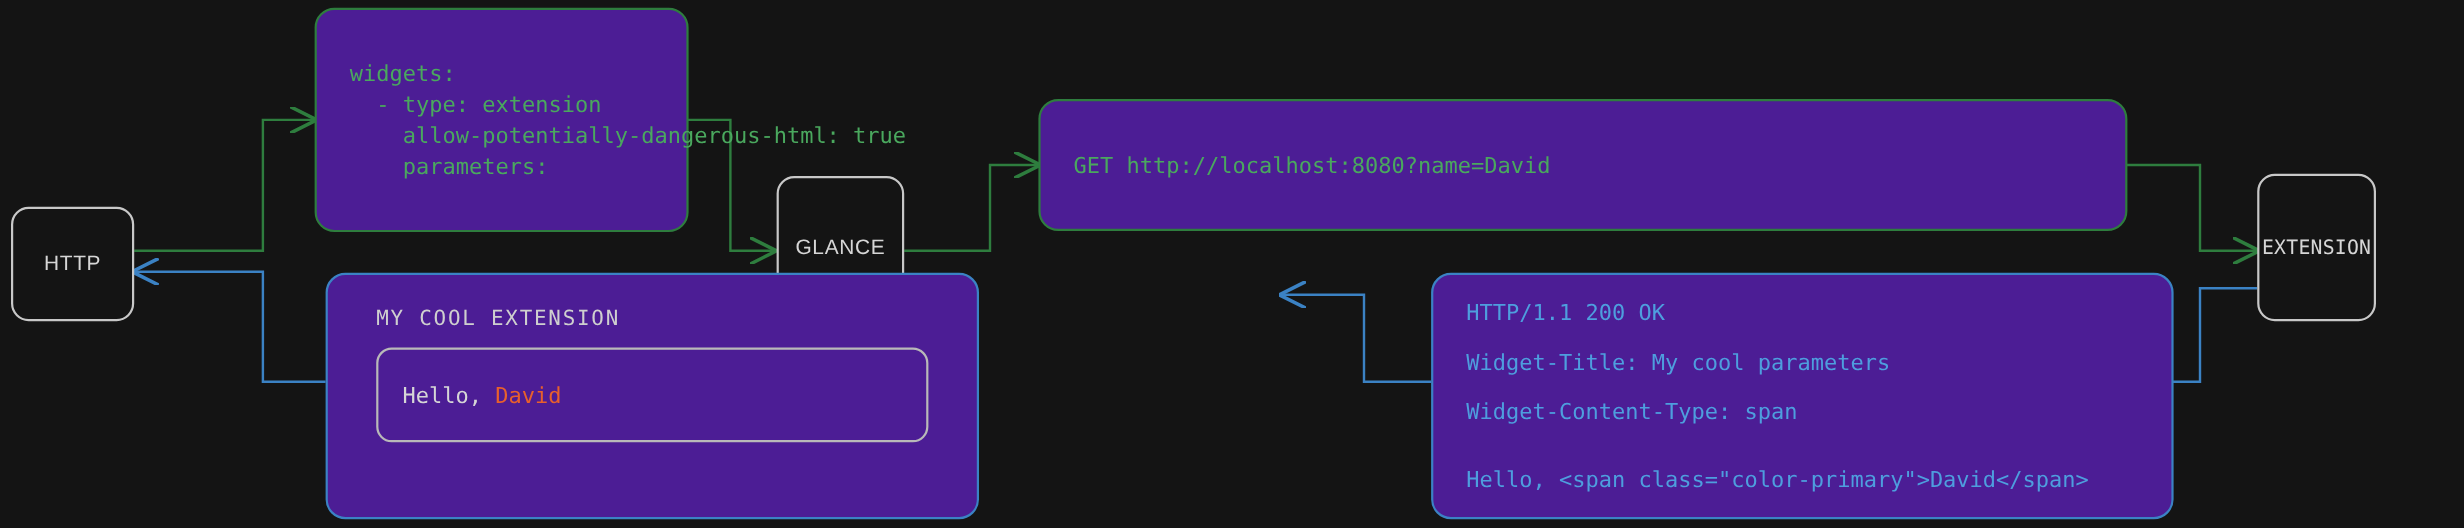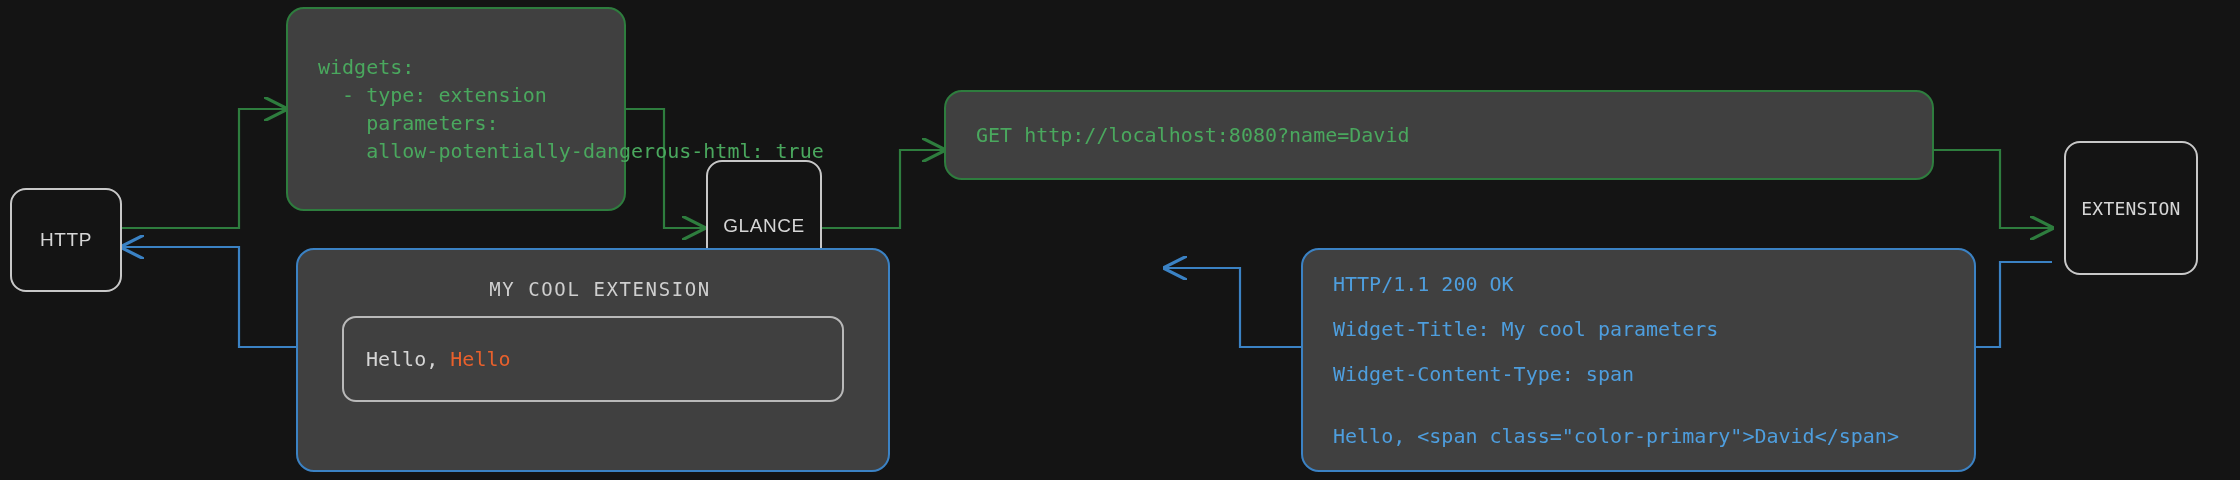--- a/index.html
+++ b/index.html
@@ -44,21 +44,21 @@
     letter-spacing: 0.6px;
   }
   .node-label.mono {
     font-family: "DejaVu Sans Mono", monospace;
     font-size: 18px;
     letter-spacing: 0.2px;
   }
   .card {
     position: absolute;
     border-radius: 18px;
-    background: #404040;
+    background: #4c1d95;
     box-sizing: border-box;
     padding: 22px 30px;
     display: flex;
     flex-direction: column;
     justify-content: center;
   }
   .card.green { border: 2px solid #2e7d3e; }
   .card.blue  { border: 2px solid #3b82c4; }
   .code {
     font-family: "DejaVu Sans Mono", monospace;
@@ -128,43 +128,43 @@
   </svg>
 
   <div class="node" style="left:10px; top:188px; width:112px; height:104px;">
     <span class="node-label">HTTP</span>
   </div>
 
   <div class="node" style="left:706px; top:160px; width:116px; height:132px;align-items:center;">
     <span class="node-label">GLANCE</span>
   </div>
 
-  <div class="node" style="left:2052px; top:141px; width:134px; height:134px;margin-left:12px;">
+  <div class="node" style="left:2052px; top:158px; width:108px; height:134px;">
     <span class="node-label mono">EXTENSION</span>
   </div>
 
   <div class="card green" style="left:286px; top:7px; width:340px; height:204px;">
     <pre class="code green">widgets:</pre>
     <pre class="code green">  - type: extension</pre>
+    <pre class="code green">    allow-potentially-dangerous-html: true</pre>
     <pre class="code green">    parameters:</pre>
-    <pre class="code green">    allow-potentially-dangerous-html: true</pre>
   </div>
 
-  <div class="card green" style="left:944px; top:90px; width:990px; height:90px;">
+  <div class="card green" style="left:944px; top:90px; width:990px; height:120px;">
     <pre class="code green">GET http://localhost:8080?name=David</pre>
   </div>
 
   <div class="card blue" style="left:1301px; top:248px; width:675px; height:224px;gap:17px;">
     <pre class="code blue">HTTP/1.1 200 OK</pre>
     <pre class="code blue">Widget-Title: My cool parameters</pre>
     <pre class="code blue">Widget-Content-Type: span</pre>
     <div class="blank-line"></div>
     <pre class="code blue">Hello, &lt;span class="color-primary"&gt;David&lt;/span&gt;</pre>
   </div>
 
-  <div class="card blue" style="left:296px; top:248px; width:594px; height:224px; justify-content:flex-start; padding-top:28px;text-align:center;">
+  <div class="card blue" style="left:296px; top:248px; width:594px; height:224px; justify-content:flex-start; padding-top:28px;">
     <div class="widget-title">MY COOL EXTENSION</div>
     <div class="widget-inner">
-      <span class="widget-text"><span>Hello, </span><span class="accent">Hello</span></span>
+      <span class="widget-text"><span>Hello, </span><span class="accent">David</span></span>
     </div>
   </div>
 
 </div>
 
 </body></html>

